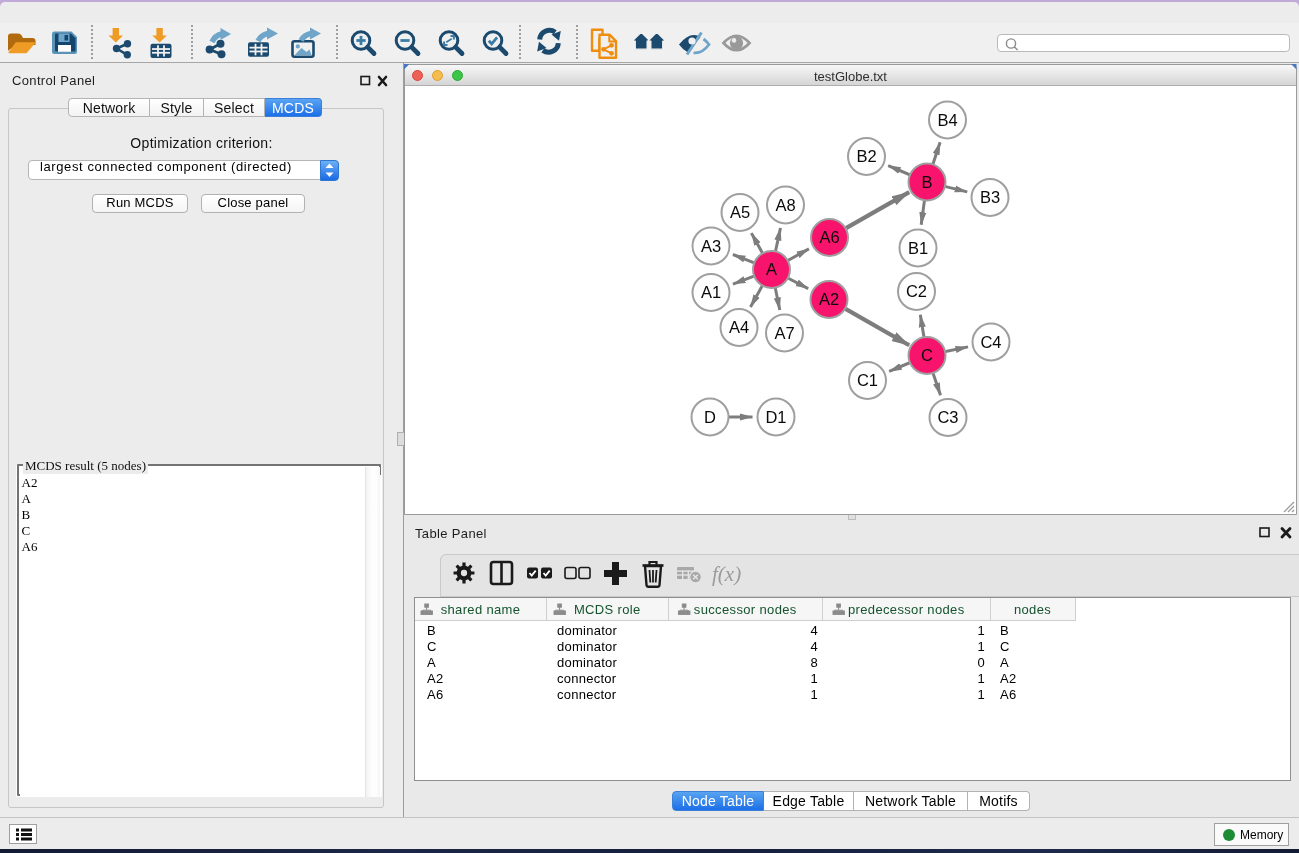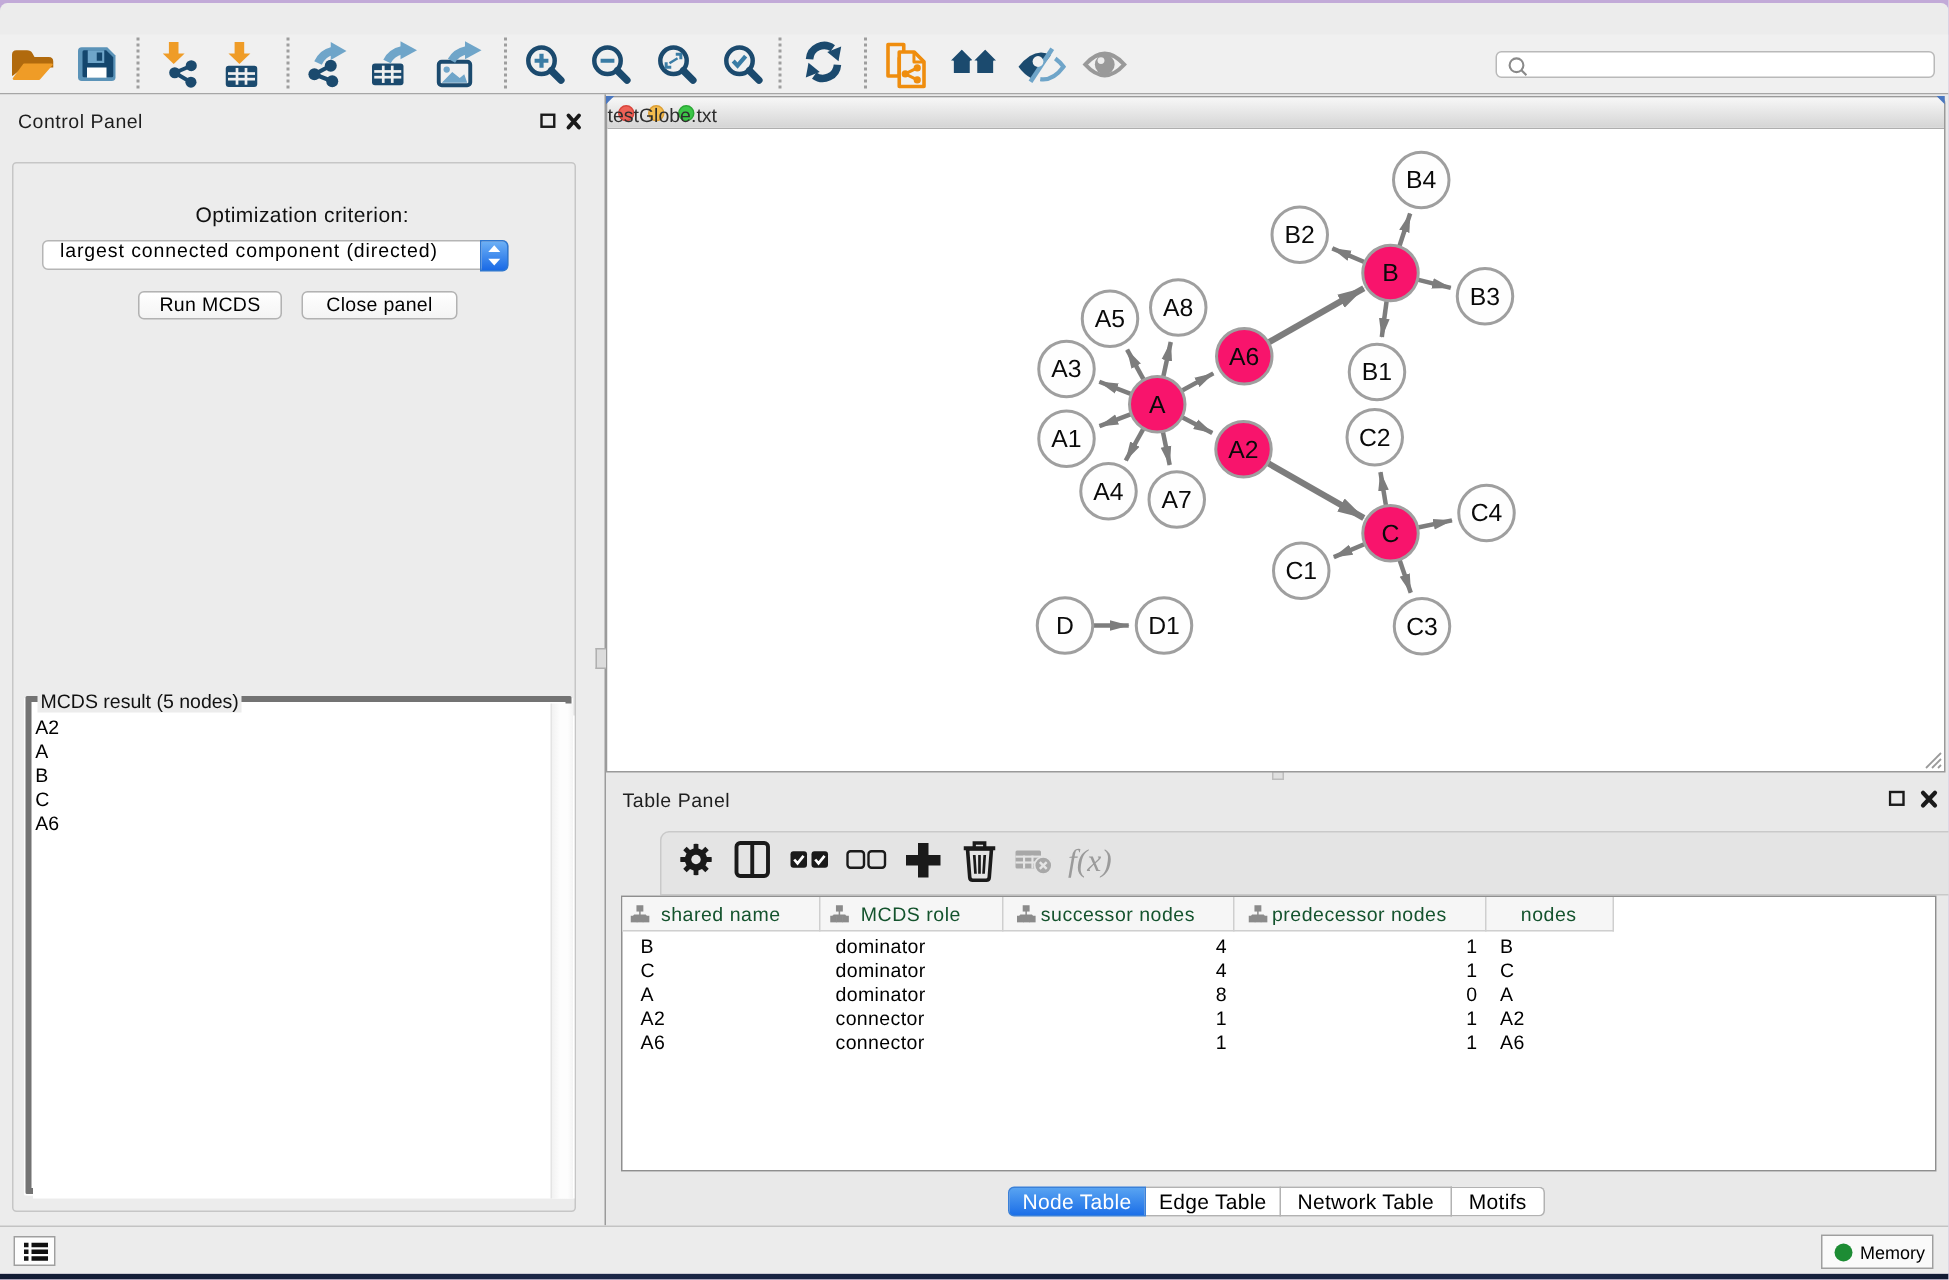--- a/index.html
+++ b/index.html
@@ -46,35 +46,35 @@
 #optlabel { position:absolute; left:0; width:100%; top:72px; text-align:center; font-size:14px; letter-spacing:0.3px; color:#111; }
 #combo { position:absolute; left:28px; top:97px; width:311px; height:20px; background:#fff;
   border:1px solid #b5b5b5; border-radius:4px; font-size:13px; color:#000; }
 #combo .cbtext { position:absolute; left:11px; top:-2px; letter-spacing:0.6px; }
 #combo .stepper { position:absolute; right:-1px; top:-1px; width:19px; height:21px;
   background:linear-gradient(#6cb0f5,#1a6ae6); border-radius:0 4px 4px 0; border:1px solid #2e77d0; }
 .pushbtn { position:absolute; height:19px; letter-spacing:0.2px; background:linear-gradient(#ffffff,#f4f4f4);
   border:1px solid #b2b2b2; border-radius:4px; font-size:13px; color:#000;
   text-align:center; }
 #mcdsbox { position:absolute; left:17px; top:401px; width:364px; height:332px;
-  border:4px solid #737373; border-radius:1px; background:#fff; box-shadow:1px 1px 0 #fdfdfd, -1px 1px 0 #fdfdfd; }
+  border:2px solid #737373; border-radius:1px; background:#fff; box-shadow:1px 1px 0 #fdfdfd, -1px 1px 0 #fdfdfd;font-family:Liberation Serif, serif; }
 #mcdsbox legend { position:absolute; top:-8px; left:4px; background:#ececec; font-size:13px;
   color:#111; padding:0 2px; }
 #mcdslist { position:absolute; left:0.5px; top:8.5px; width:361px; height:322px; background:#fff;
   font-size:13px; color:#000; }
 #mcdslist .sbar { position:absolute; right:1px; top:-7.5px; width:15px; height:330px;
   background:linear-gradient(90deg,#f2f2f2,#fdfdfd 40%,#fdfdfd 75%,#f4f4f4); border-left:1px solid #e4e4e4; }
 #mcdslist .item { padding:1.4px 0 1.4px 2px; line-height:13.2px;}
 
 #netwin { position:absolute; left:0px; top:1px; width:893px; height:451px;
   border:1px solid #9a9a9a; border-radius:5px 5px 0 0; background:#fff; }
 #netwin .wtitle { position:absolute; left:0; top:0; width:100%; height:21px;
   background:linear-gradient(#f7f7f7,#d5d5d5); border-bottom:1px solid #aeaeae;
   border-radius:4px 4px 0 0; }
-#netwin .wtitle .title { position:absolute; left:0; right:0; top:4px; 
+#netwin .wtitle .title { position:absolute; left:0; right:0; top:4px; text-align:center;
   font-size:13px; color:#2e2e2e; }
 #netwin .tl { top:5px; width:11px; height:11px; }
 #netwin .tl.red { left:7px; }
 #netwin .tl.yel { left:27px; }
 #netwin .tl.grn { left:47px; }
 #canvas { position:absolute; left:0; top:21px; width:891px; height:428px; background:#fff; }
 
 #tablepanel { position:absolute; left:0px; top:457px; width:895px; height:297px; }
 #tp-title { position:absolute; left:11px; top:6px; font-size:13px; letter-spacing:0.35px; color:#1e1e1e; }
 #tp-toolbar { position:absolute; left:8px; top:34px; width:879px; height:43px;
@@ -247,20 +247,26 @@
       </div>
   </div>
   <div id="main">
     <div id="ctrlpanel">
       <div id="cp-title">Control Panel</div>
       <svg class="panebtns" style="left:360px; top:12px;" width="30" height="12" viewBox="0 0 30 12">
         <rect x="1" y="1.5" width="8.5" height="8" fill="none" stroke="#1a1a1a" stroke-width="1.6"></rect>
         <path d="M19,2 L26,10 M26,2 L19,10" stroke="#1a1a1a" stroke-width="2.6" stroke-linecap="round"></path>
       </svg>
       <div id="cp-content"></div>
+      <div class="tabrow" style="left:68px; top:35px;">
+        <div class="tab first" style="width:82px;">Network</div>
+        <div class="tab" style="width:54px;">Style</div>
+        <div class="tab" style="width:61px;">Select</div>
+        <div class="tab last sel" style="width:57px;">MCDS</div>
+      </div>
       <div id="optlabel">Optimization criterion:</div>
       <div id="combo">
         <span class="cbtext">largest connected component (directed)</span>
         <span class="stepper">
             <svg width="19" height="21" viewBox="0 0 19 21" style="position:absolute;left:-1px;top:-1px;">
               <path d="M5.5,8 L9.5,3.5 L13.5,8 Z" fill="#fff"></path>
               <path d="M5.5,12.5 L9.5,17 L13.5,12.5 Z" fill="#fff"></path>
             </svg>
           </span>
       </div>

